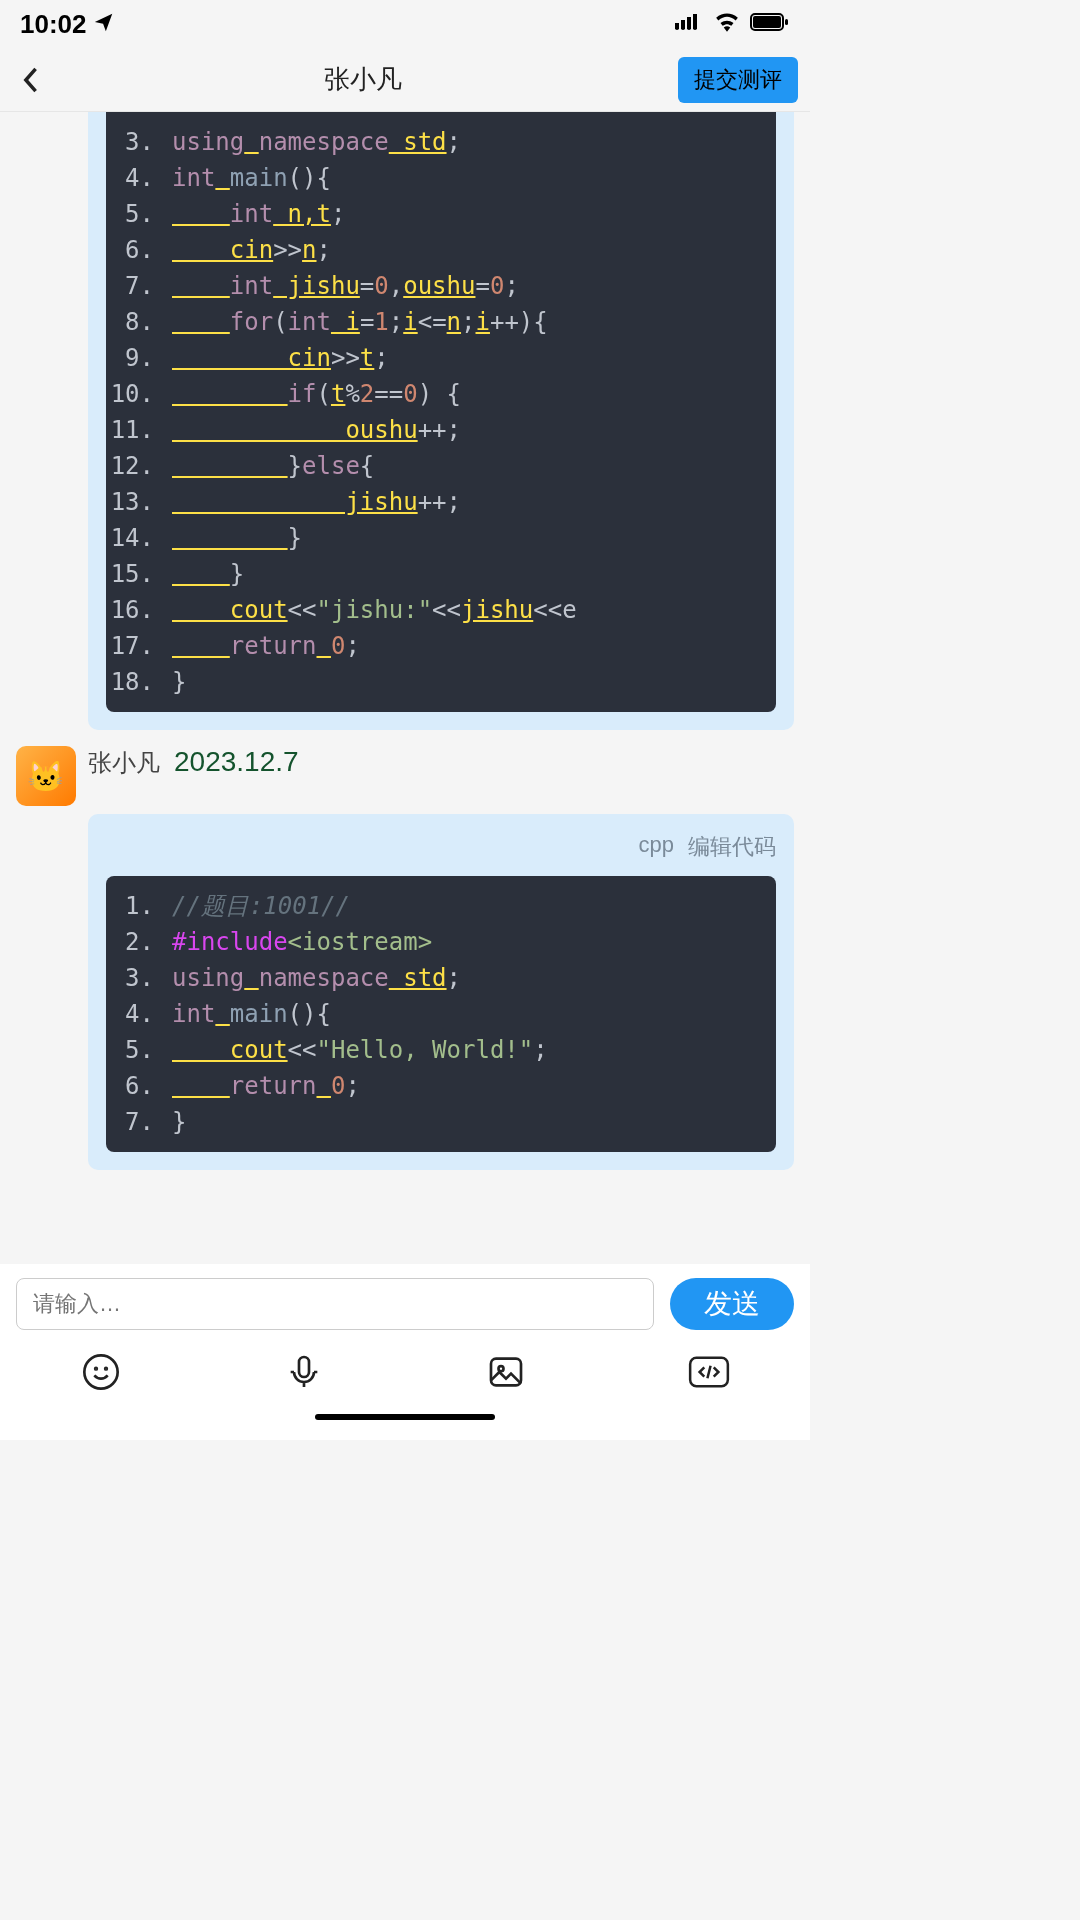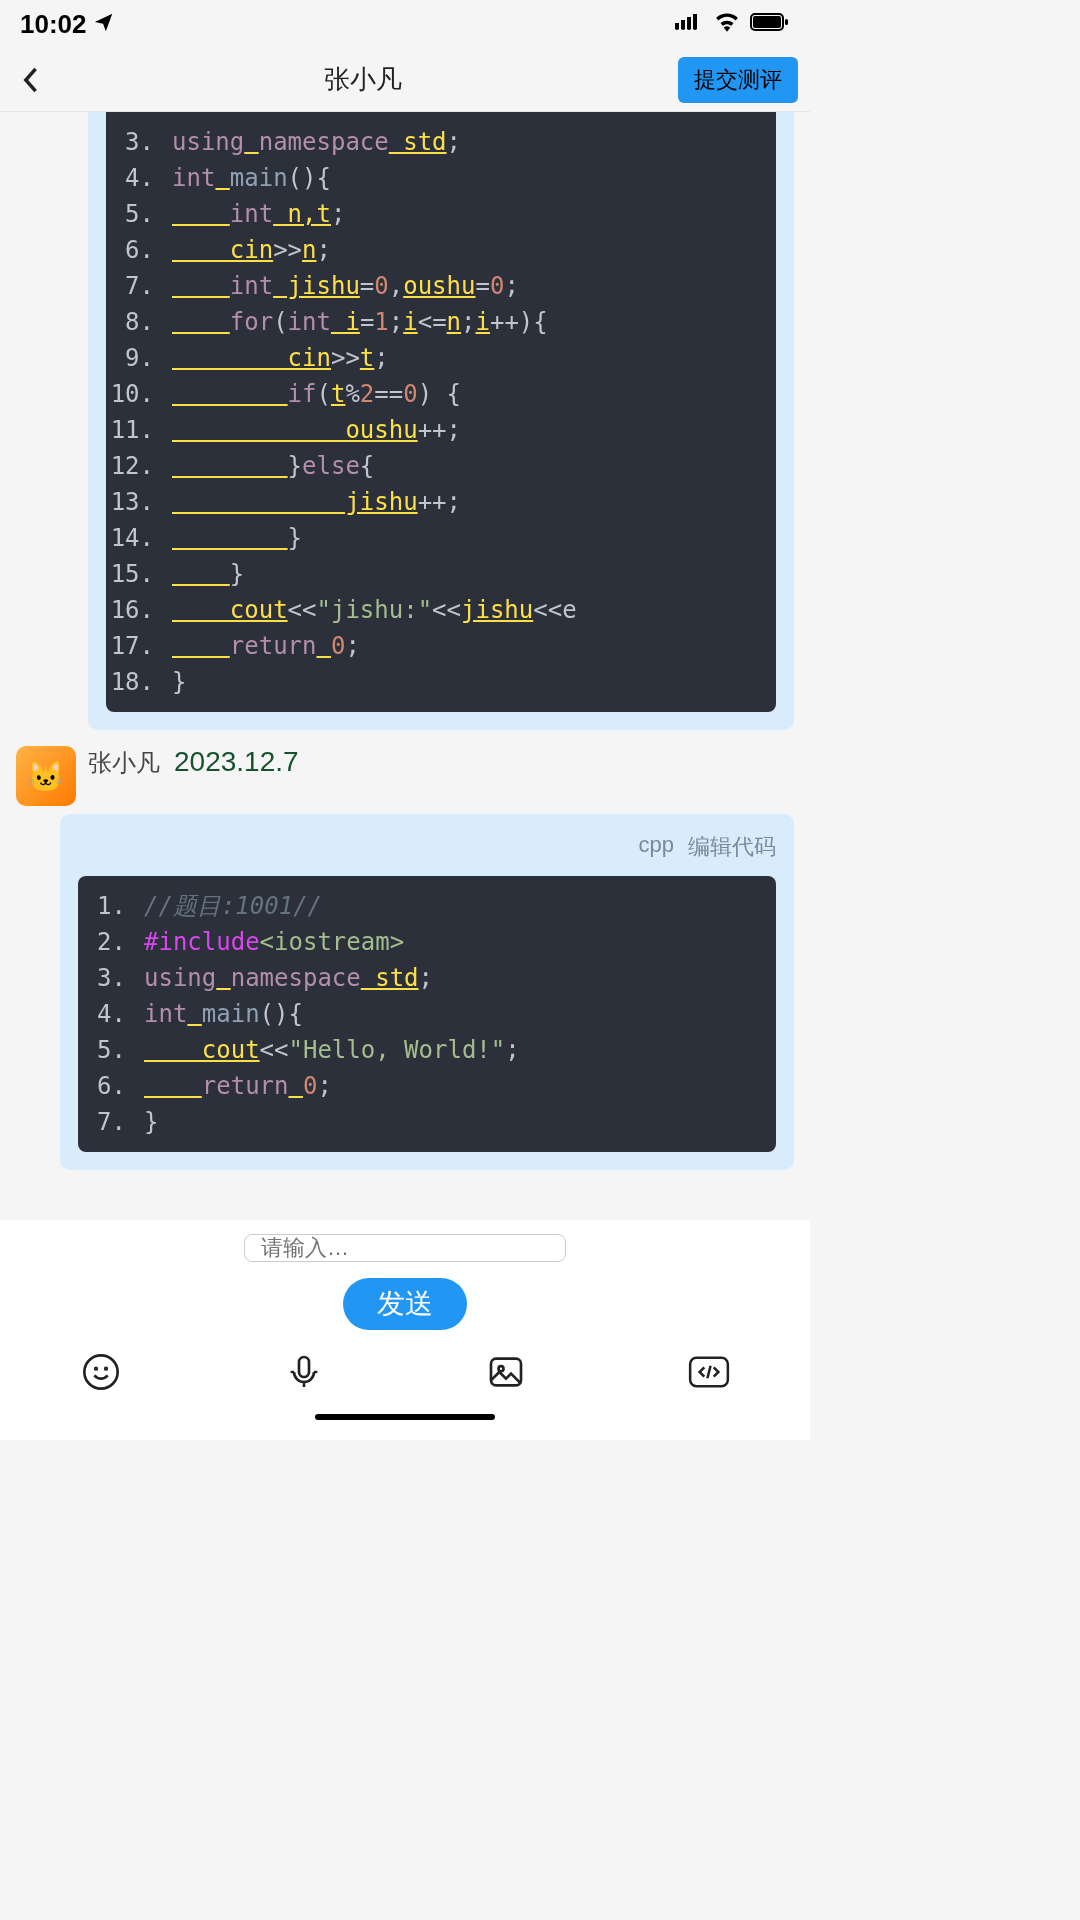--- a/index.html
+++ b/index.html
@@ -105,21 +105,20 @@
 .op { color:#c0c5ce; }
 .id { color:#fde047;text-decoration:underline; }
 
 
 .input-bar {
   background:#fff;
   padding: 14px 16px 8px;
   display:flex;
   align-items:center;
   gap:16px;
-  flex-direction:column;
 }
 .msg-input {
   flex:1;
   height:52px;
   border:1px solid #ccc;
   border-radius:8px;
   padding:0 16px;
   font-size:22px;
 }
 .send-btn {
@@ -201,21 +200,21 @@
     </div>
     <div class="msg-row">
       <div class="avatar">🐱</div>
       <div>
         <div class="msg-meta">
           <span class="msg-name">张小凡</span>
           <span class="msg-date">2023.12.7</span>
         </div>
       </div>
     </div>
-    <div class="code-card" style="margin-left: 44px;">
+    <div class="code-card" style="margin-left: 72px;">
       <div class="code-tools">
         <span>cpp</span>
         <span>编辑代码</span>
       </div>
       <div class="code-block"><div class="code-line"><span class="ln">1.</span><span class="lc"><span class="cm">//题目:1001//</span></span></div><div class="code-line"><span class="ln">2.</span><span class="lc"><span class="pp">#include</span><span class="hd">&lt;iostream&gt;</span></span></div><div class="code-line"><span class="ln">3.</span><span class="lc"><span class="kw">using</span><span class="id"> </span><span class="kw">namespace</span><span class="id"> std</span><span class="op">;</span></span></div><div class="code-line"><span class="ln">4.</span><span class="lc"><span class="kw">int</span><span class="id"> </span><span class="fn">main</span><span class="op">(){</span></span></div><div class="code-line"><span class="ln">5.</span><span class="lc"><span class="id">    cout</span><span class="op">&lt;&lt;</span><span class="str">"Hello, World!"</span><span class="op">;</span></span></div><div class="code-line"><span class="ln">6.</span><span class="lc"><span class="id">    </span><span class="kw">return</span><span class="id"> </span><span class="num">0</span><span class="op">;</span></span></div><div class="code-line"><span class="ln">7.</span><span class="lc"><span class="op">}</span></span></div></div>
     </div>
   </div>
 
 <div class="input-bar">
   <input class="msg-input" placeholder="请输入…" style="">

